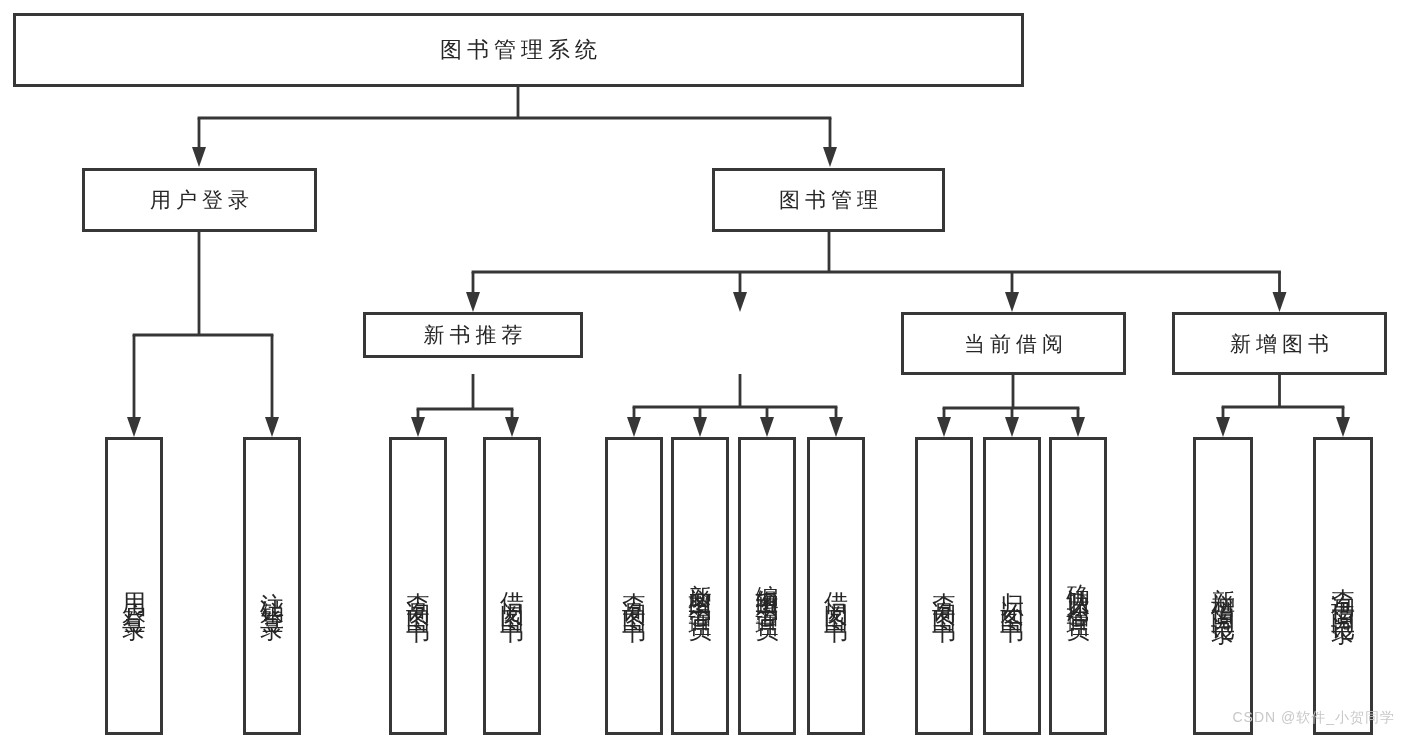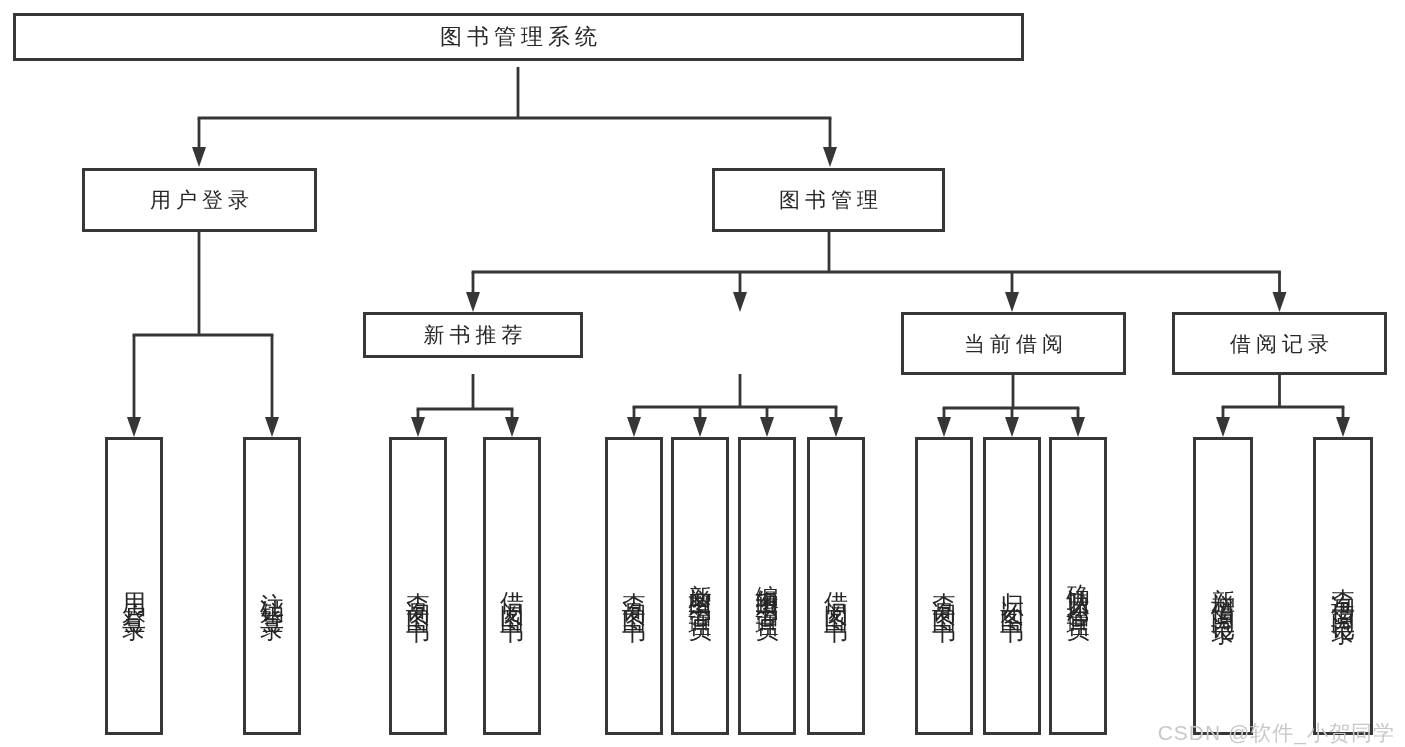--- a/index.html
+++ b/index.html
@@ -28,22 +28,22 @@
   }
   .root-box .hlabel{font-size:22px;}
   .vlabel{
     writing-mode:vertical-rl;
     font-size:24px;letter-spacing:9px;margin-bottom:-9px;
     color:var(--text);line-height:1;
   }
   .vlabel.six{letter-spacing:7px;margin-bottom:-7px;}
   .vlabel.long{font-size:23px;letter-spacing:5px;margin-bottom:-5px;}
   .watermark{
-    position:absolute;right:10px;bottom:0;z-index:5;
-    font-size:21px;letter-spacing:1px;color:var(--wm);white-space:nowrap;
+    position:absolute;right:10px;bottom:20px;z-index:5;
+    font-size:14px;letter-spacing:1px;color:var(--wm);white-space:nowrap;
   }
 </style>
 </head>
 <body>
 
 <div class="canvas">
 
   <svg class="connector-layer" width="1405" height="747" viewBox="0 0 1405 747">
     <g>
       <line x1="518" y1="67" x2="518" y2="118"></line>
@@ -106,39 +106,39 @@
     <g>
       <line x1="1279.5" y1="374" x2="1279.5" y2="407"></line>
       <line x1="1221.6" y1="407" x2="1344.4" y2="407"></line>
       <line x1="1223" y1="407" x2="1223" y2="420"></line>
       <line x1="1343" y1="407" x2="1343" y2="420"></line>
       <polygon points="1216,417 1230,417 1223,437"></polygon>
       <polygon points="1336,417 1350,417 1343,437"></polygon>
     </g>
   </svg>
 
-  <div class="box root-box" style="left:13px;top:13px;width:1011px;height:48px">
+  <div class="box root-box" style="left:13px;top:13px;width:1011px;height:74px">
     <span class="hlabel">图书管理系统</span>
   </div>
 
   <div class="box" style="left:82px;top:168px;width:235px;height:64px">
     <span class="hlabel">用户登录</span>
   </div>
   <div class="box" style="left:712px;top:168px;width:233px;height:64px">
     <span class="hlabel">图书管理</span>
   </div>
 
   <div class="box" style="left:363px;top:312px;width:220px;height:46px">
     <span class="hlabel">新书推荐</span>
   </div>
   <div class="box" style="left:901px;top:312px;width:225px;height:63px">
     <span class="hlabel">当前借阅</span>
   </div>
   <div class="box" style="left:1172px;top:312px;width:215px;height:63px">
-    <span class="hlabel">借阅记录</span>
+    <span class="hlabel">新增图书</span>
   </div>
 
   <div class="box" style="left:105px;top:437px;width:58px;height:298px">
     <span class="vlabel">用户登录</span>
   </div>
   <div class="box" style="left:243px;top:437px;width:58px;height:298px">
     <span class="vlabel">注销登录</span>
   </div>
 
   <div class="box" style="left:389px;top:437px;width:58px;height:298px">

